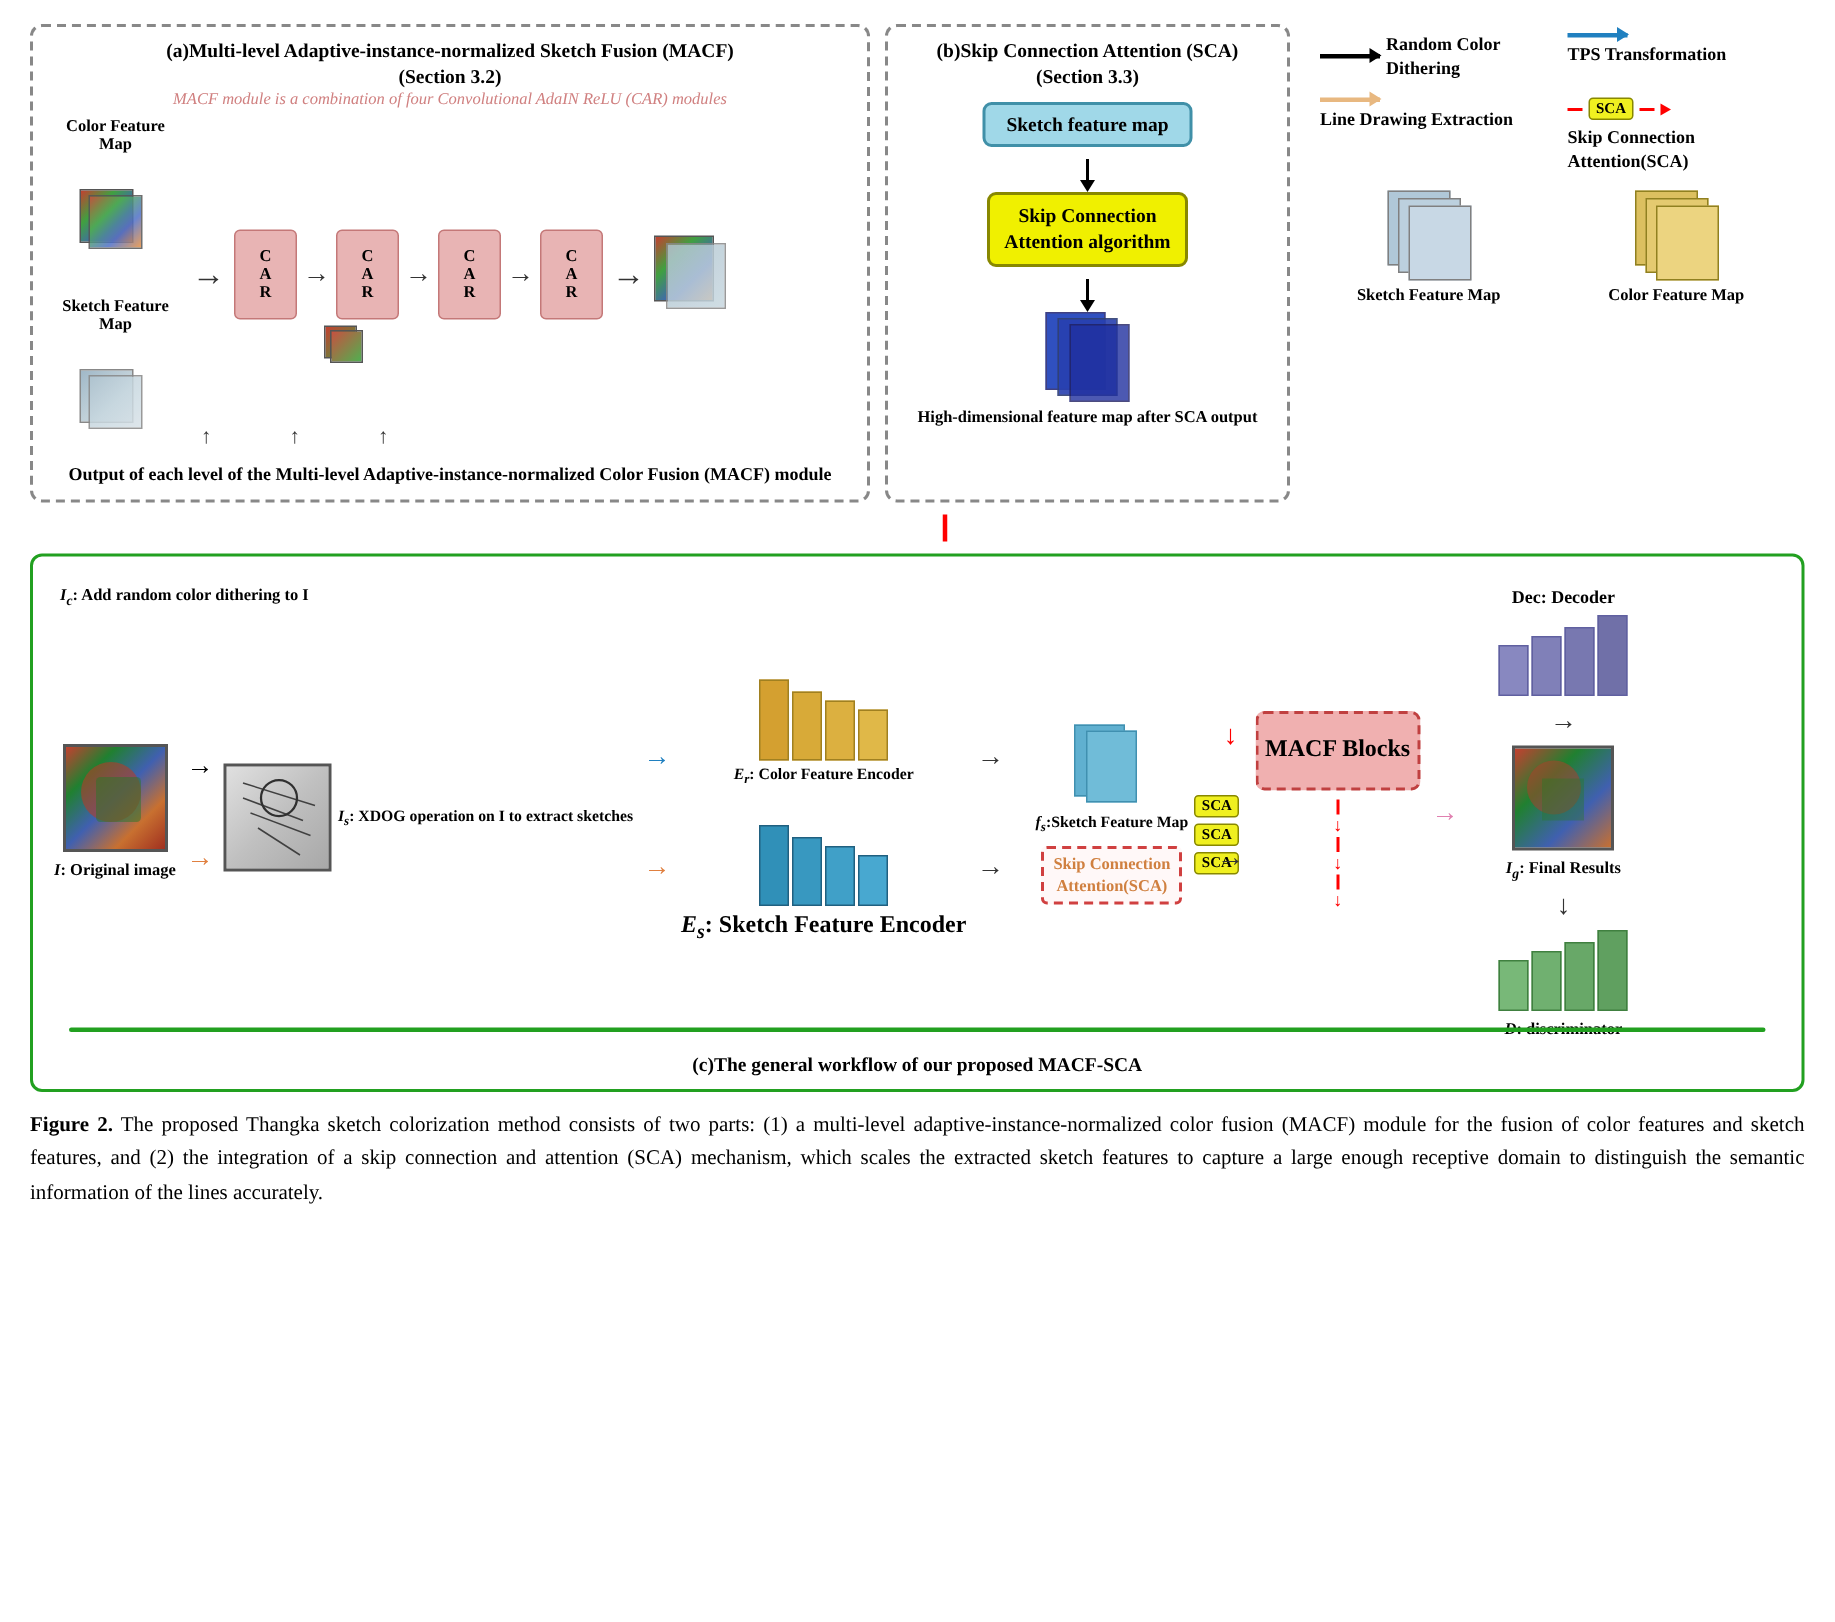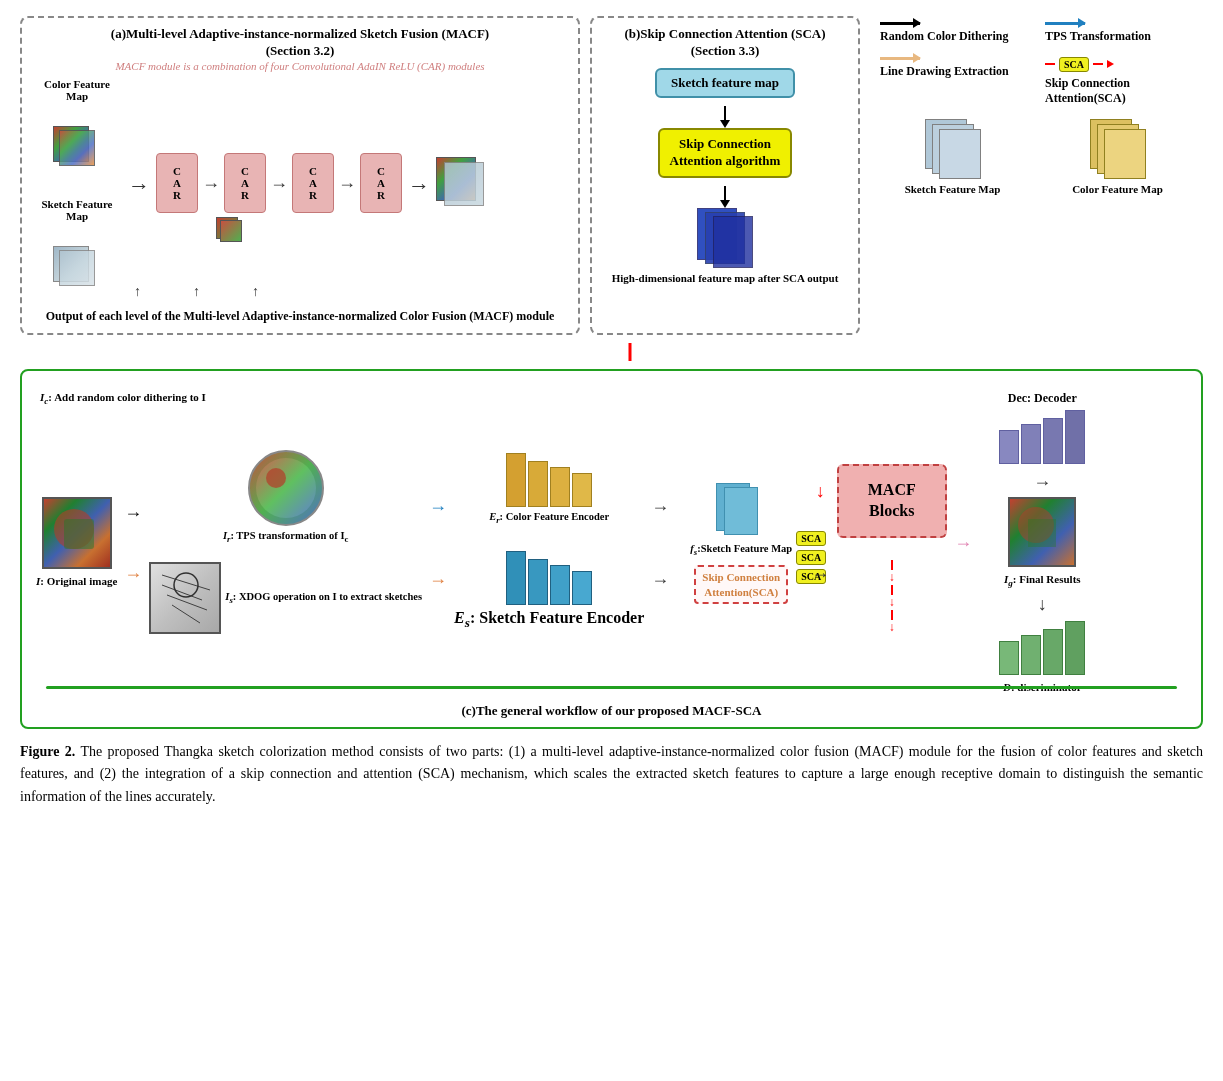--- a/index.html
+++ b/index.html
@@ -113,27 +113,27 @@
       position: relative;
       margin-top: 8px;
       background: #fff;
     }
 
     
     .macf-main-block {
       background: #f0b0b0;
       border: 2px dashed #c04040;
       border-radius: 6px;
-      padding: 14px 10px;
+      padding: 14px 0;
       font-weight: bold;
       font-size: 16px;
       text-align: center;
       line-height: 1.3;
       width: 110px;
-      margin: 16px auto;
+      margin: 0 auto;
     }
 
     
     .figure-caption {
       margin-top: 12px;
       font-size: 14px;
       line-height: 1.6;
       text-align: justify;
     }
     .figure-caption .fig-label {
@@ -353,21 +353,21 @@
       <div style="position:absolute; top:4px; left:8px; width:40px; height:52px; background:#2840b0; border:1px solid #304070; opacity:0.9;"></div>
       <div style="position:absolute; top:8px; left:16px; width:40px; height:52px; background:#2030a0; border:1px solid #202060; opacity:0.8;"></div>
     </div>
 
     <div class="hdim-text" style="margin-top:4px;">High-dimensional feature map after SCA output</div>
   </div>
 
   <div style="display:flex; flex-direction:column; gap:12px; flex:1; padding:6px 10px;">
 
     <div style="display:flex; gap:20px;">
-      <div style="display:flex; flex-direction:column; gap:4px; width:145px;">
+      <div style="display:flex; gap:4px; width:145px;">
         <div style="display:flex; align-items:center; gap:6px;">
           <div style="width:40px; height:3px; background:#000; position:relative;">
             <div style="position:absolute; right:-6px; top:-4px; border:5px solid transparent; border-left:8px solid #000;"></div>
           </div>
         </div>
         <div style="font-size:12px; font-weight:bold; line-height:1.3;">Random Color Dithering</div>
       </div>
       <div style="display:flex; flex-direction:column; gap:4px; width:145px;">
         <div style="display:flex; align-items:center; gap:6px;">
           <div style="width:40px; height:3px; background:#2080c0; position:relative;">
@@ -441,30 +441,20 @@
         </div>
       </div>
 
       <div style="display:flex; flex-direction:column; gap:40px; align-items:center; min-width:24px;">
         <div style="font-size:18px; color:#000;">→</div>
         <div style="font-size:18px; color:#e08040;">→</div>
       </div>
 
       <div style="display:flex; flex-direction:column; gap:10px; min-width:120px;">
 
-        <div style="display:flex; flex-direction:column; align-items:center; gap:4px;">
-          <div style="width:76px; height:76px; border-radius:50%; border:2px solid #888; background:linear-gradient(135deg,#c85040,#50b050,#5070c8); overflow:hidden; display:flex; align-items:center; justify-content:center;">
-            <div style="width:60px; height:60px; border-radius:50%; background:linear-gradient(135deg,#d06050,#60c060,#6080d0); position:relative;">
-              <div style="position:absolute; top:10px; left:10px; width:20px; height:20px; background:rgba(180,60,40,0.7); border-radius:50%;"></div>
-            </div>
-          </div>
-          <div style="font-size:10.5px; font-weight:bold; text-align:center;">
-            <span style="font-style:italic; font-weight:bold;">I<sub>r</sub></span>: TPS transformation of I<sub>c</sub>
-          </div>
-        </div>
 
         <div style="display:flex; flex-direction:row; align-items:center; gap:4px; margin-top:8px;">
           <div style="width:72px; height:72px; border:2px solid #555; background:linear-gradient(135deg,#e0e0e0,#c0c0c0,#a8a8a8); position:relative;">
 
             <svg width="68" height="68" style="position:absolute;top:1px;left:1px;" viewBox="0 0 68 68">
               <line x1="10" y1="10" x2="58" y2="25" stroke="#404040" stroke-width="1"></line>
               <line x1="10" y1="20" x2="50" y2="35" stroke="#404040" stroke-width="1"></line>
               <line x1="15" y1="30" x2="55" y2="45" stroke="#404040" stroke-width="1"></line>
               <circle cx="34" cy="20" r="12" stroke="#303030" stroke-width="1.5" fill="none"></circle>
               <line x1="20" y1="40" x2="48" y2="58" stroke="#404040" stroke-width="1"></line>

